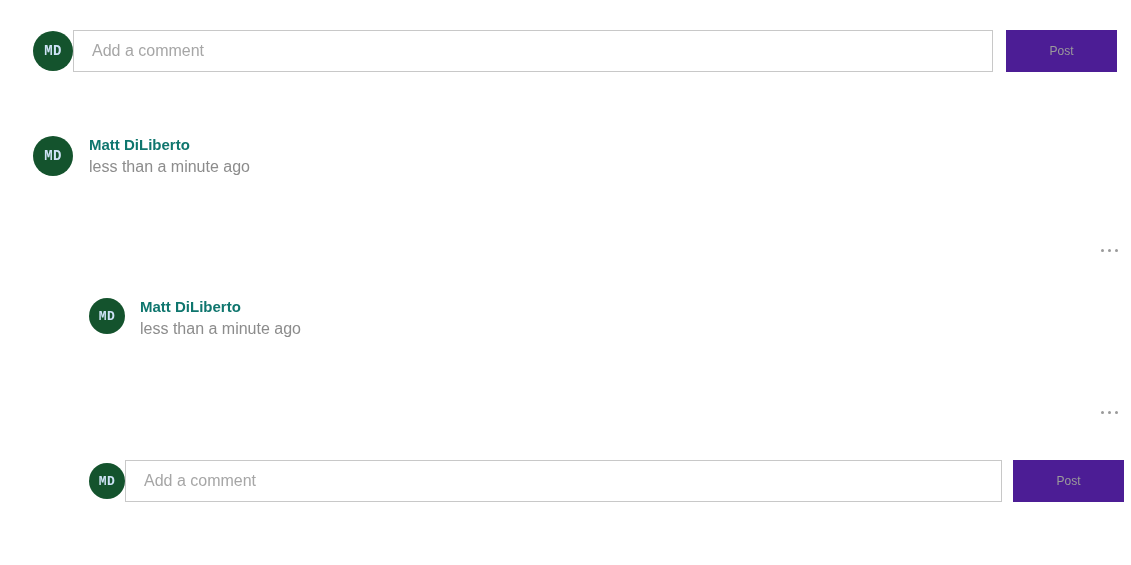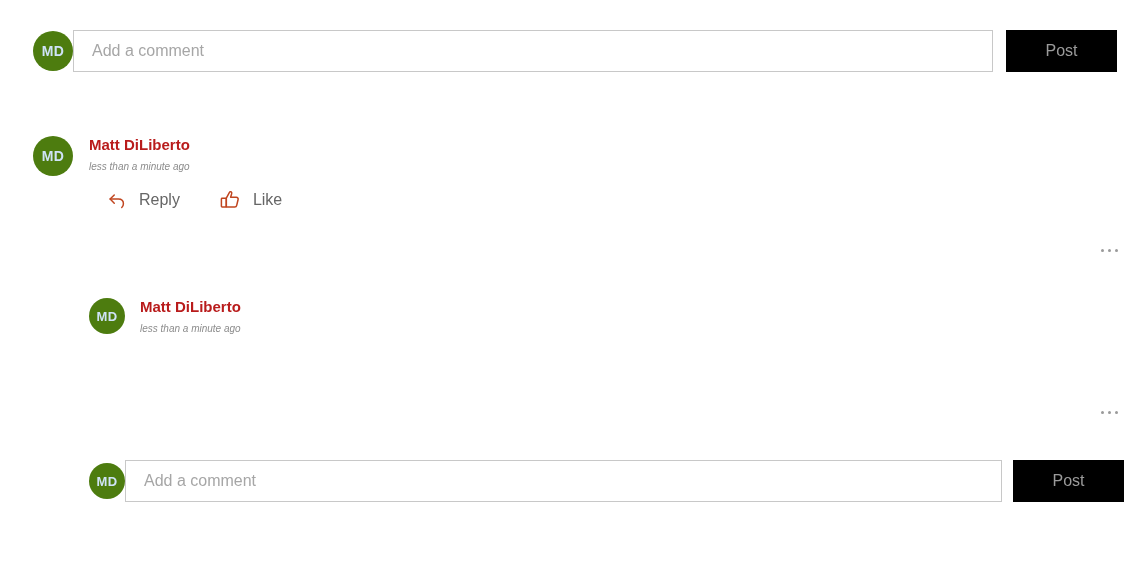--- a/index.html
+++ b/index.html
@@ -13,29 +13,30 @@
     height: 565px;
     position: relative;
     font-family: "Liberation Sans", sans-serif;
     color: #333333;
     overflow: hidden;
   }
 
   
   .avatar {
     border-radius: 50%;
-    background: #4d7c0f;
+    background: #14532d;
     color: #cfe3f7;
     display: flex;
     align-items: center;
     justify-content: center;
     font-weight: 600;
     letter-spacing: .4px;
     flex: 0 0 auto;
     user-select: none;
+    font-family: Liberation Mono, monospace;
   }
   .avatar.lg { width: 40px; height: 40px; font-size: 14px; }
   .avatar.md { width: 36px; height: 36px; font-size: 13px; }
 
   
   .composer {
     display: flex;
     align-items: center;
     position: absolute;
   }
@@ -53,25 +54,25 @@
     width: 100%;
     height: 100%;
     font-family: "Liberation Sans", sans-serif;
     font-size: 16px;
     color: #333;
     background: transparent;
   }
   .composer .cbox input::placeholder { color: #a6a6a6; opacity: 1; }
   .post-btn {
     height: 42px;
-    background: #000000;
+    background: #4c1d95;
     border: 0;
     color: #9b9b9b;
     font-family: "Liberation Sans", sans-serif;
-    font-size: 16px;
+    font-size: 12px;
     cursor: default;
     display: flex;
     align-items: center;
     justify-content: center;
   }
 
   
   #composer-top { left: 33px; top: 30px; }
   #composer-top .cbox { width: 920px; }
   #composer-top .post-btn { width: 111px; margin-left: 13px; }
@@ -88,30 +89,29 @@
   }
   #comment-root  { left: 33px; top: 136px; width: 1090px; }
   #comment-reply { left: 89px; top: 298px; width: 1034px; }
 
   .c-body { margin-left: 16px; flex: 1 1 auto; position: relative; }
   #comment-reply .c-body { margin-left: 15px; }
 
   .c-author {
     font-size: 15px;
     font-weight: bold;
-    color: #b91c1c;
+    color: #0f766e;
     line-height: 18px;
     margin-top: 0px;
   }
   .c-time {
-    font-size: 10px;
+    font-size: 16px;
     color: #8c8c8c;
     line-height: 18px;
     margin-top: 4px;
-    font-style: italic;
   }
   .c-text {
     font-size: 19px;
     color: #3c3c3c;
     line-height: 26px;
     margin-top: 10px;
     white-space: nowrap;
   }
 
   
@@ -164,41 +164,20 @@
   </div>
   <div class="post-btn">Post</div>
 </div>
 
 <div class="comment" id="comment-root">
   <div class="avatar lg">MD</div>
   <div class="c-body">
     <div class="c-author">Matt DiLiberto</div>
     <div class="c-time">less than a minute ago</div>
 
-    <div class="c-actions">
-      <div class="act">
-        <span class="ico">
-          <svg width="22" height="22" viewBox="0 0 24 24" fill="none" stroke="#c0451f" stroke-width="1.6" stroke-linecap="round" stroke-linejoin="round">
-            <path d="M9 6.5 L4.5 11 L9 15.5"></path>
-            <path d="M4.5 11 H13.5 C16.8 11 19 13.2 19 16.2 C19 18 18.3 19.3 17.2 20.2"></path>
-          </svg>
-        </span>
-        <span class="lbl">Reply</span>
-      </div>
-
-      <div class="act">
-        <span class="ico">
-          <svg width="24" height="24" viewBox="0 0 24 24" fill="none" stroke="#c0451f" stroke-width="1.5" stroke-linecap="round" stroke-linejoin="round">
-            <path d="M8.3 10.2 L11.6 4.2 C11.9 3.6 12.7 3.5 13.2 3.9 C13.7 4.3 13.9 5 13.7 5.6 L12.6 9.3 L18.4 9.3 C19.6 9.3 20.4 10.4 20.1 11.5 L18.7 17.4 C18.5 18.3 17.7 19 16.8 19 L8.3 19 Z"></path>
-            <rect x="3.4" y="10.2" width="4.9" height="8.8" rx="0.7"></rect>
-          </svg>
-        </span>
-        <span class="lbl">Like</span>
-      </div>
-    </div>
   </div>
 </div>
 
 <div class="kebab" id="kebab-root">
   <span></span>
   <span></span>
   <span></span>
 </div>
 
 <div class="comment" id="comment-reply">

